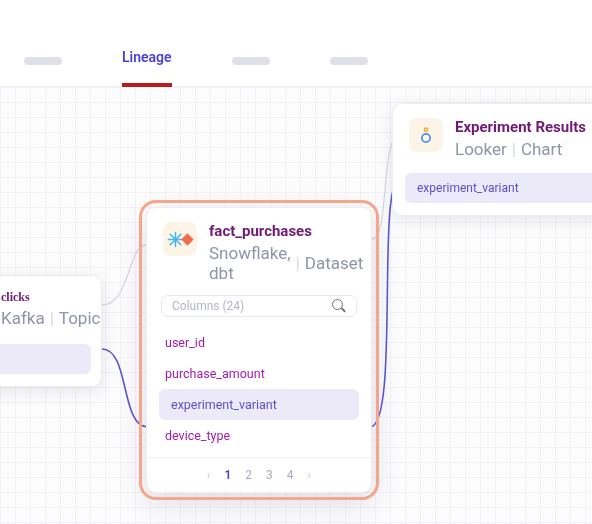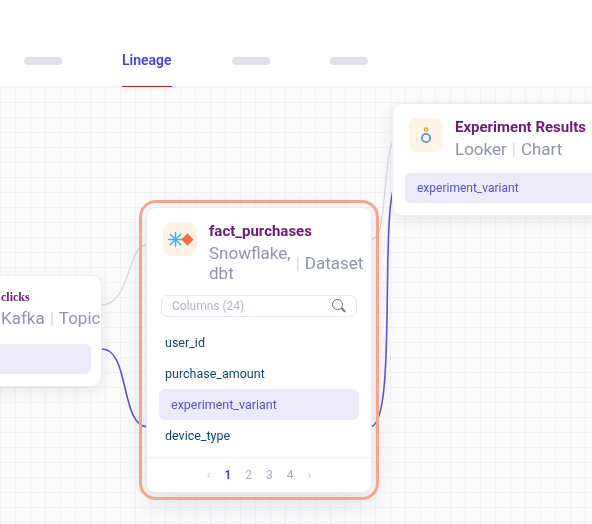--- a/index.html
+++ b/index.html
@@ -29,21 +29,21 @@
   width: 38px;
   height: 8px;
   background: #e0e0e8;
   border-radius: 4px;
 }
 .tab-active {
   font-size: 14px;
   font-weight: 600;
   color: #4a3fd6;
   padding-bottom: 18px;
-  border-bottom: 3px solid #b91c1c;
+  border-bottom: 8px solid #b91c1c;
   margin-bottom: -19px;
 }
 .canvas {
   position: absolute;
   top: 87px;
   left: 0;
   right: 0;
   bottom: 0;
   background-color: #fcfcfd;
   background-image:
@@ -170,21 +170,21 @@
   position: absolute;
   width: 5px;
   height: 1.5px;
   background: #6b6f85;
   transform: rotate(45deg);
   left: 9px; top: 10px;
 }
 .col-list { padding: 2px 0 6px 0; }
 .col-item {
   font-size: 12.5px;
-  color: #0c4a6e;
+  color: #a21caf;
   padding: 8px 18px;
 }
 .col-item.sel {
   background: #eceaf9;
   color: #5a51cc;
   margin: 0 12px;
   padding: 8px 12px;
   border-radius: 6px;
 }
 .pager {

